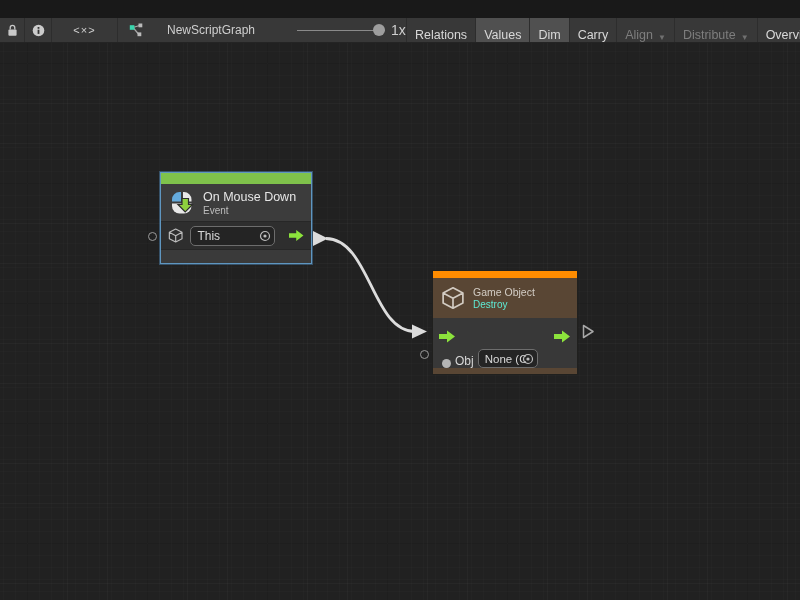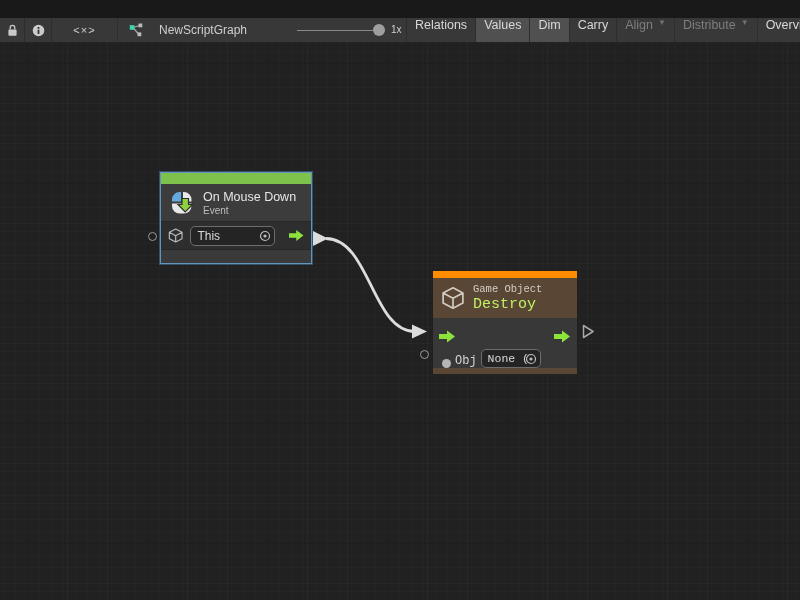--- a/index.html
+++ b/index.html
@@ -17,29 +17,29 @@
   .maximize-box { display:inline-block; width:10px; height:9px; border:1px solid #c4c4c4; border-top:3px solid #c4c4c4; }
 
   
   #toolbar { position:absolute; left:0; top:18px; width:800px; height:25px; background:#383838;
              border-bottom:1px solid #242424; overflow:hidden; }
   .tb-icon-btn { position:absolute; top:0; height:24px; display:flex; align-items:center; justify-content:center;
                  border-right:1px solid #2d2d2d; }
   #btn-lock { left:0; width:25px; }
   #btn-info { left:25px; width:27px; }
   #btn-code { left:52px; width:66px; font-size:11px; color:#cfcfcf; letter-spacing:1px; }
-  #graphname { position:absolute; left:129px; top:0; height:24px; display:flex; align-items:center; gap:16px; }
+  #graphname { position:absolute; left:129px; top:0; height:24px; display:flex; align-items:center; gap:24px; }
   #graphname span { font-size:12px; color:#cfcfcf; }
   #zoom-label { position:absolute; left:263px; top:0; height:24px; line-height:24px; font-size:12px; color:#cfcfcf;margin-top:20px; }
   #zoom-slider { position:absolute; left:297px; top:0; width:88px; height:24px; }
   #zoom-track { position:absolute; left:0; top:11.5px; width:88px; height:1.5px; background:#8a8a8a; }
   #zoom-handle { position:absolute; left:76px; top:6px; width:12px; height:12px; border-radius:50%; background:#9e9e9e; }
-  #zoom-value { position:absolute; left:391px; top:0; height:24px; line-height:24px; font-size:10px; color:#cfcfcf; }
+  #zoom-value { position:absolute; left:391px; top:0; height:24px; line-height:24px; font-size:14px; color:#cfcfcf; }
   #tb-buttons { position:absolute; left:406px; top:0; height:24px; display:flex; }
-  .tb-btn { height:24px; display:flex; align-items:flex-start; padding:0 8px; font-size:12.5px; color:#d8d8d8;
+  .tb-btn { height:24px; display:flex; align-items:flex-end; padding:0 8px; font-size:12.5px; color:#d8d8d8;
             border-left:1px solid #2d2d2d; white-space:nowrap; gap:5px; }
   .tb-btn.active { background:#505050; }
   .tb-btn.disabled { color:#7e7e7e; }
   .dd-arrow { font-size:8px; color:#9a9a9a; }
   .tb-btn.disabled .dd-arrow { color:#707070; }
 
   
   #graph { position:absolute; left:0; top:43px; width:800px; height:557px;
     background-color:#212121;
     background-image:
@@ -65,25 +65,25 @@
   #node-omd .subtitle { font-size:10px; color:#bdbdbd; margin-top:1px; }
   #node-omd .body { height:27px; display:flex; align-items:center; padding:0 7px; gap:7px; }
   .obj-field { height:20px; background:#242424; border:1px solid #6d6d6d; border-radius:5px;
                display:flex; align-items:center; padding:0 3px 0 6px; }
   .obj-field .field-text { font-size:12px; color:#d8d8d8; white-space:nowrap; overflow:hidden; }
   #node-omd .obj-field { width:92px; }
   #node-omd .footer { flex:1; background:#3a3a3a; border-top:1px solid #272727; }
   .spacer { flex:1; }
 
   #node-destroy { left:432px; top:227px; width:146px; height:105px; background:#383838;
-                  border:1px solid #20201e;font-family:Liberation Mono, monospace; }
+                  border:1px solid #20201e; }
   #node-destroy .accent { height:7px; background:#ff8c00; }
   #node-destroy .head { height:40px; background:#594634; display:flex; align-items:center; padding-left:8px; gap:8px; }
   #node-destroy .category { font-size:10.5px; color:#d3cdc5; }
-  #node-destroy .title { font-size:15px; color:#bef264; margin-top:1px; }
+  #node-destroy .title { font-size:10px; color:#5eead4; margin-top:1px; }
   #node-destroy .row { height:25px; display:flex; align-items:flex-end; padding:0 6px; gap:4px; }
   #node-destroy .obj-field { width:60px; height:19px; }
   #node-destroy .obj-field .field-text { font-size:11.5px; }
   #node-destroy .footer { flex:1; background:#594634; }
 
   .port-circle { position:absolute; width:9px; height:9px; border:1.5px solid #9a9a9a; border-radius:50%; }
   .port-dot { width:9px; height:9px; border-radius:50%; background:#b5b5b5; flex:none; }
   .label-sm { font-size:12px; color:#d6d6d6; }
   .ext-tri { position:absolute; }
 </style>

